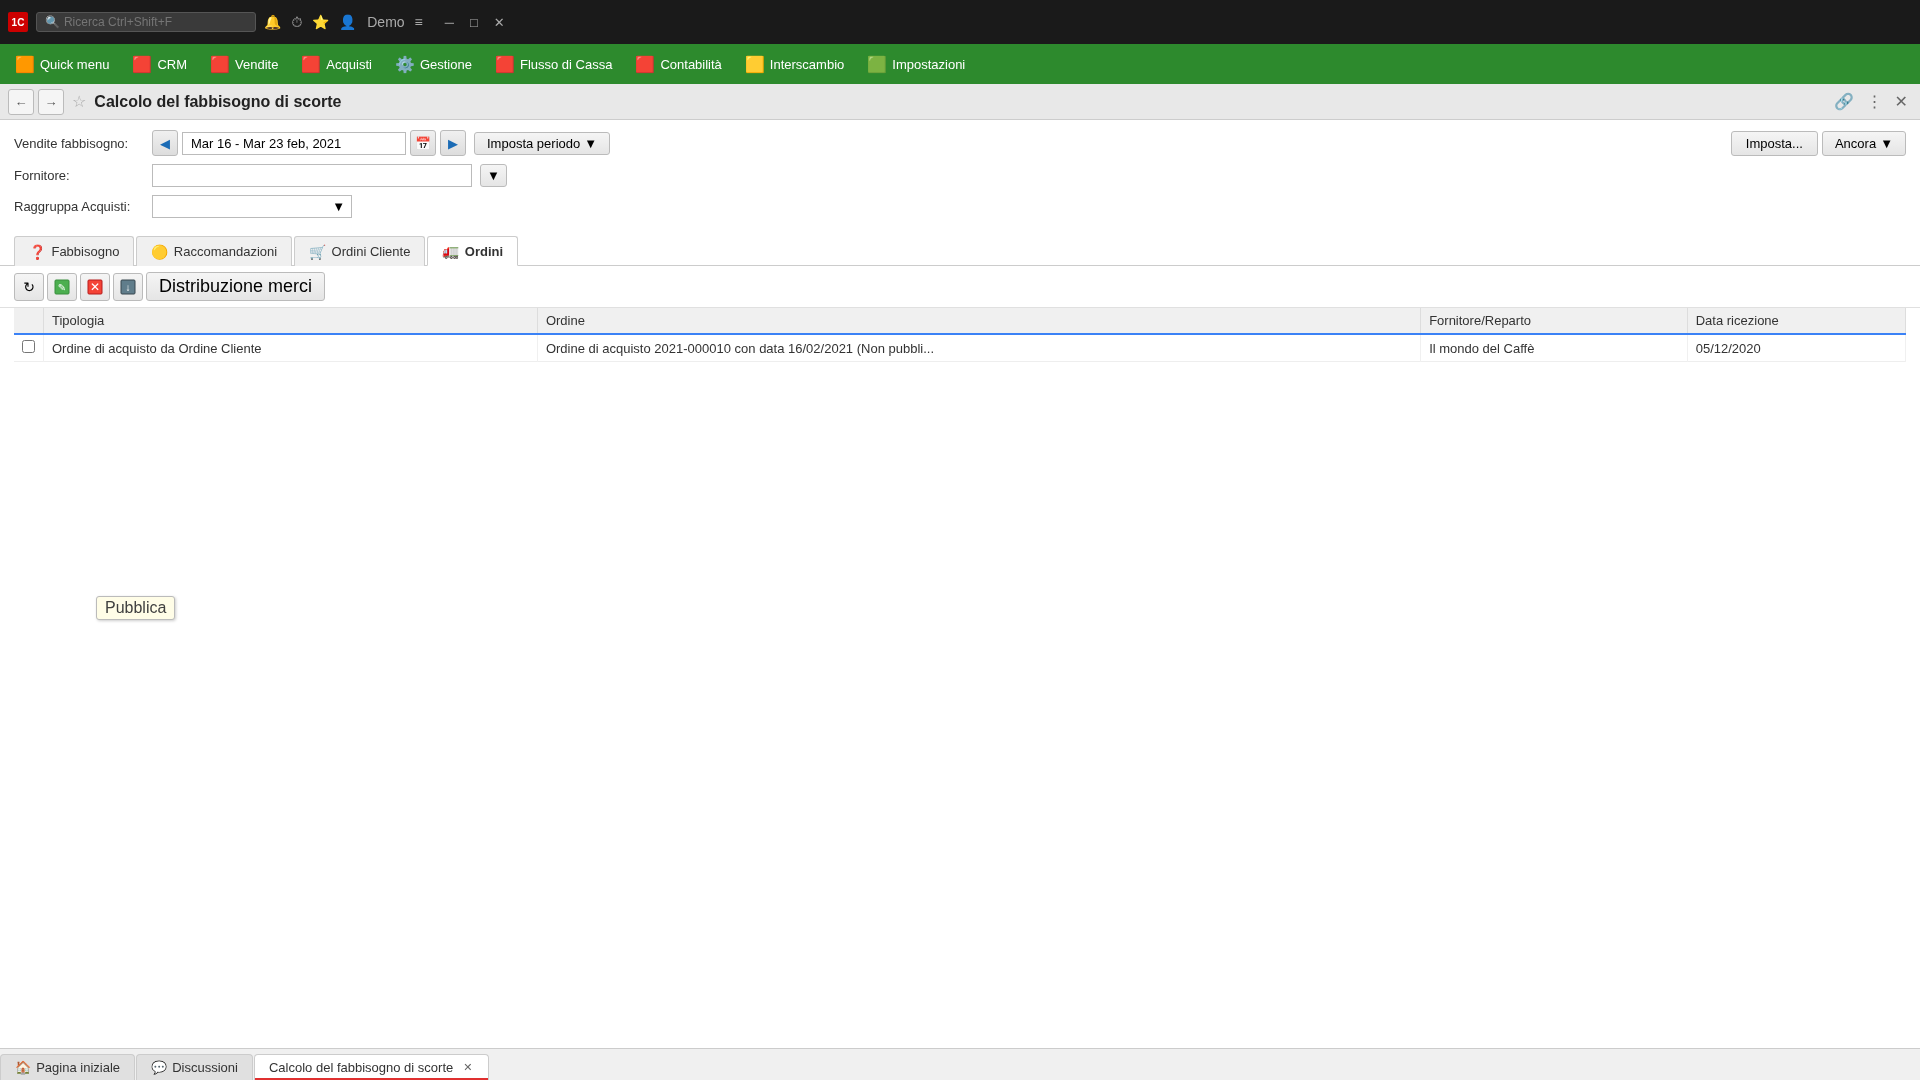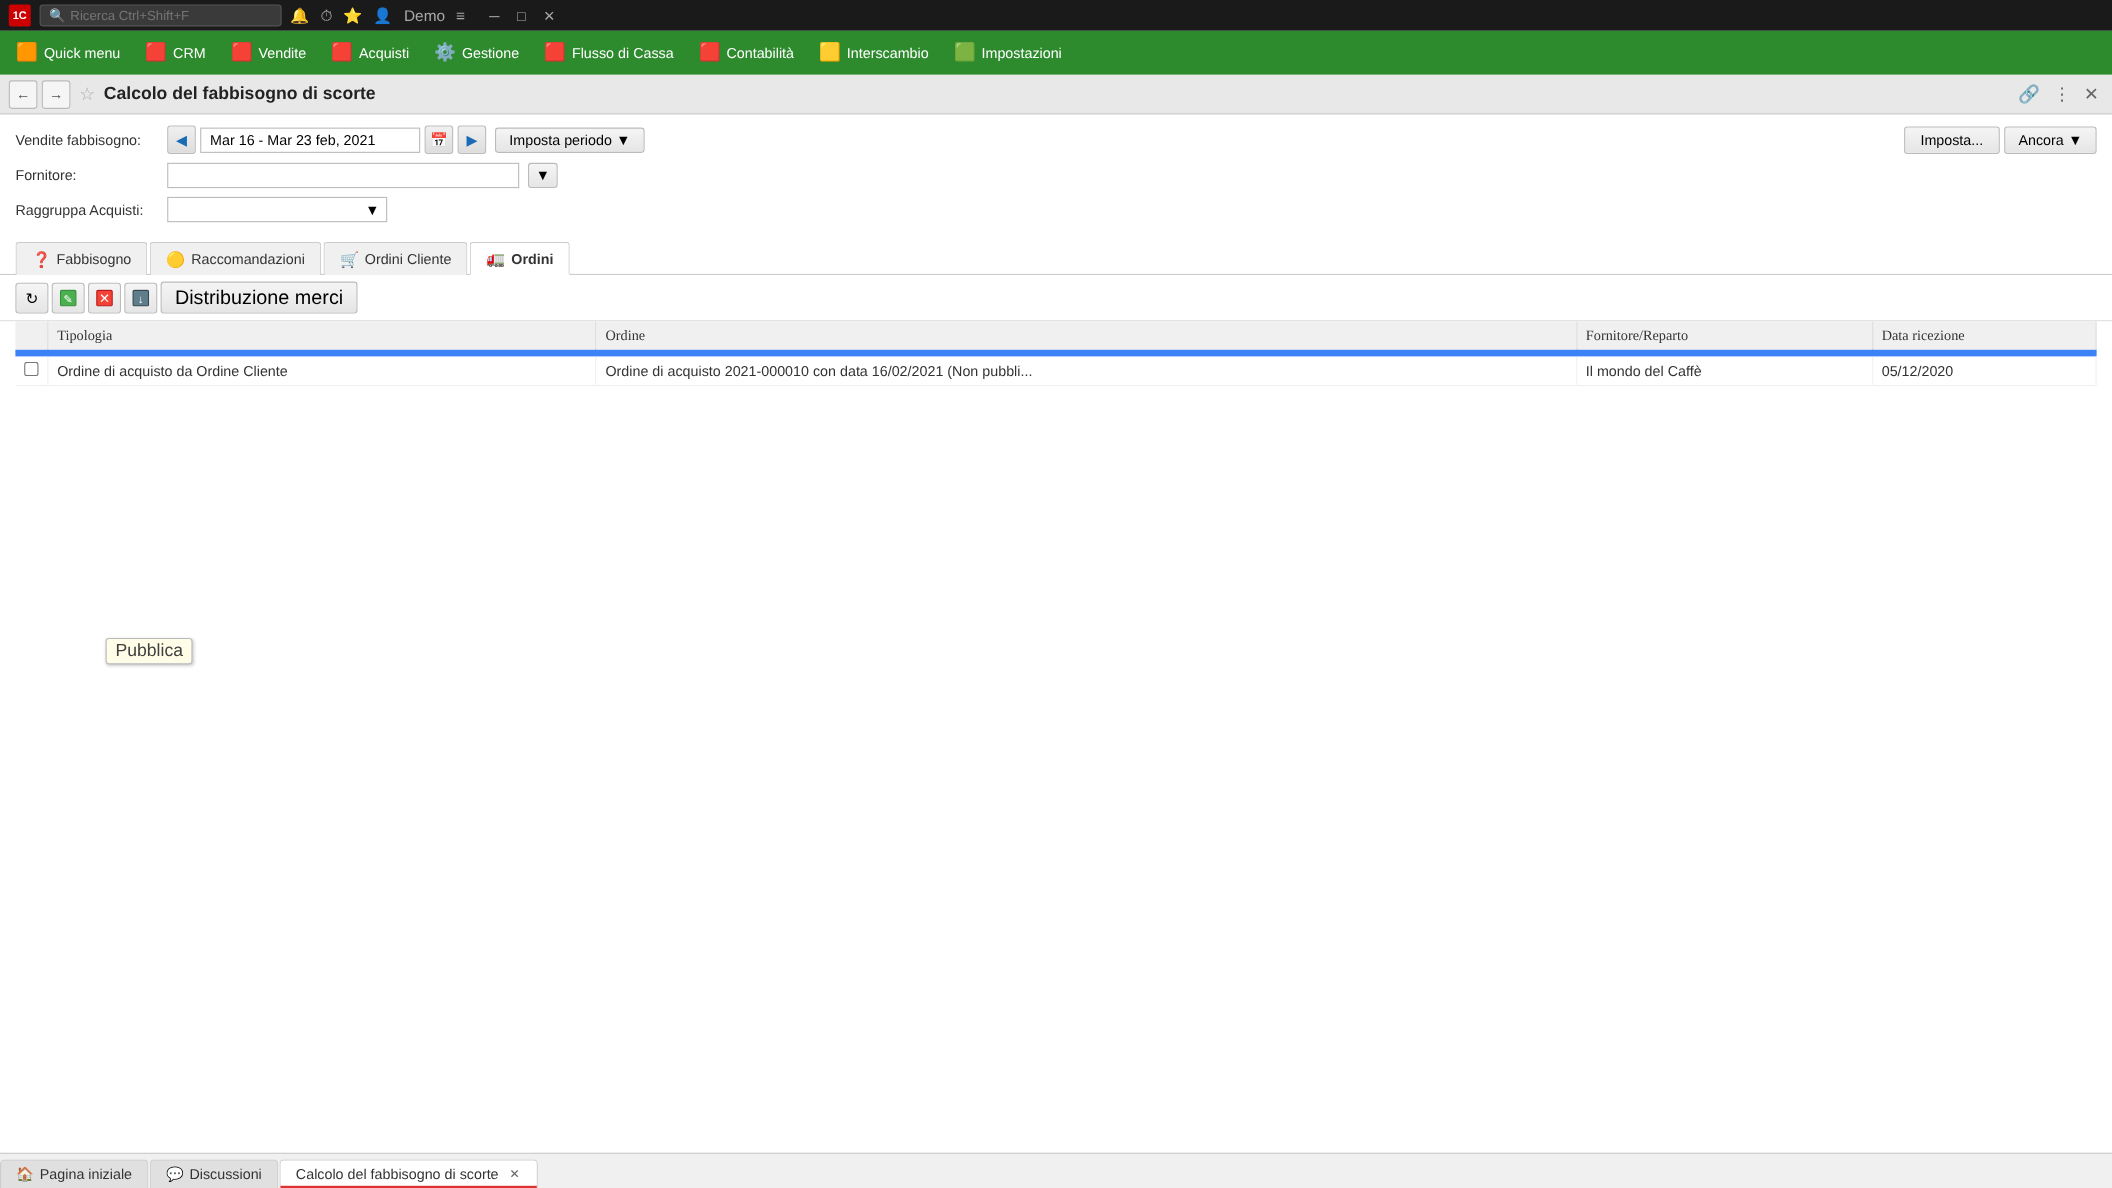--- a/index.html
+++ b/index.html
@@ -2,21 +2,21 @@
 <html><head>
   <meta charset="utf-8">
   <style>
     * { box-sizing: border-box; margin: 0; padding: 0; }
     body { font-family: Arial, sans-serif; font-size: 13px; background: #f0f0f0; display: flex; flex-direction: column; height: 100vh; overflow: hidden; }
 
     
     .title-bar {
       background: #1a1a1a;
       color: #ccc;
-      height: 28px;
+      height: 44px;
       display: flex;
       align-items: center;
       padding: 0 8px;
       gap: 8px;
       font-size: 12px;
       flex-shrink: 0;
     }
     .title-bar .logo {
       width: 20px; height: 20px;
       background: #c00;
@@ -144,21 +144,21 @@
       border-radius: 3px;
       cursor: pointer;
       display: flex; align-items: center; justify-content: center;
       font-size: 13px;
       color: #1a6bb5;
     }
     .period-input {
       border: 1px solid #bbb;
       padding: 3px 8px;
       font-size: 13px;
-      width: 200px;
+      width: 224px;
       background: white;
     }
     .period-cal-btn {
       width: 26px; height: 26px;
       border: 1px solid #bbb;
       background: linear-gradient(to bottom, #f0f0f0, #ddd);
       border-radius: 3px;
       cursor: pointer;
       display: flex; align-items: center; justify-content: center;
       font-size: 13px;
@@ -286,22 +286,21 @@
       overflow: auto;
       padding: 0 14px 14px 14px;
     }
     table {
       width: 100%;
       border-collapse: collapse;
       font-size: 13px;
     }
     thead tr {
       background: #f0f0f0;
-      border-bottom: 6px solid #3b82f6;
-      font-family: Liberation Serif, serif;
+      border-bottom: 2px solid #3b82f6;
     }
     thead th {
       text-align: left;
       padding: 5px 8px;
       font-weight: normal;
       color: #333;
       border-right: 1px solid #ddd;
       white-space: nowrap;
     }
     tbody tr {

